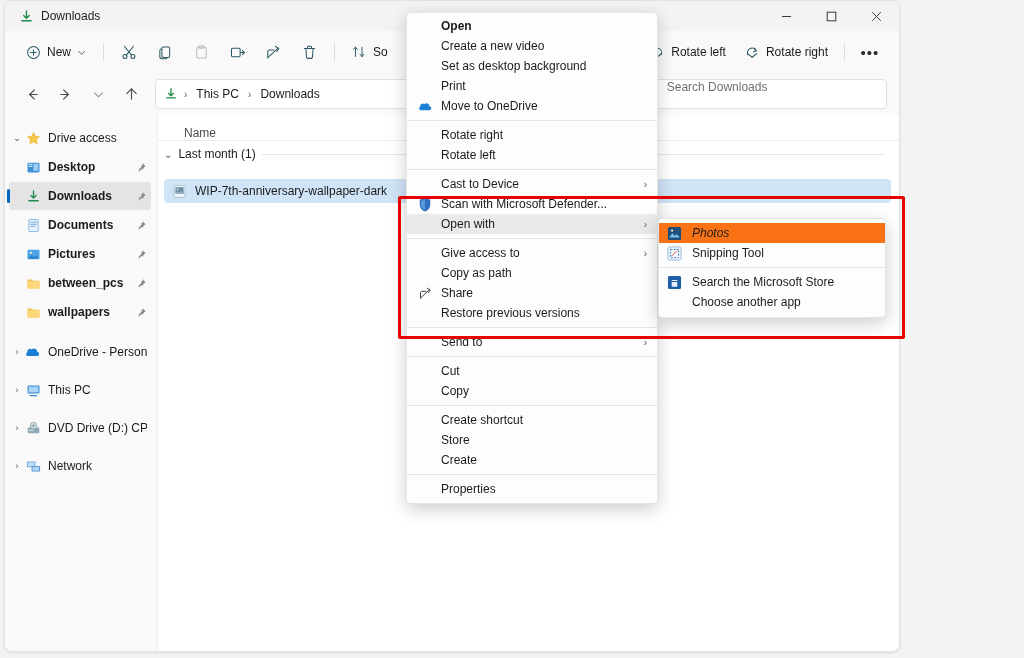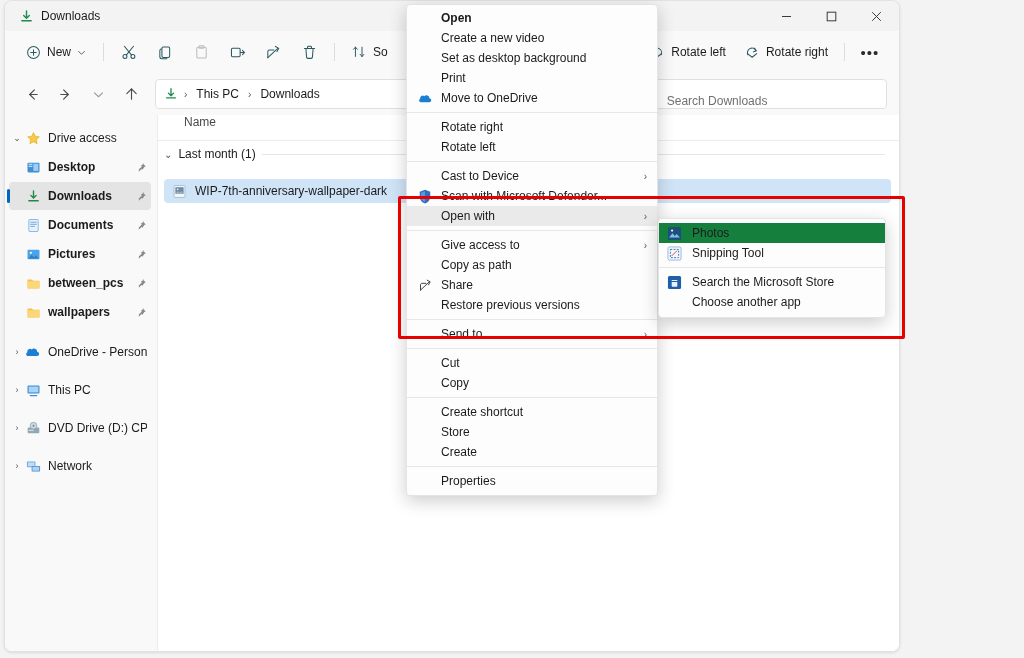--- a/index.html
+++ b/index.html
@@ -123,21 +123,21 @@
   .crumb-act {
     width: 24px; height: 24px;
     display: flex; align-items: center; justify-content: center;
     color: #5d5d5d; border-radius: 3px; cursor: default;
   }
   .searchbox {
     width: 252px; height: 30px; margin-left: 8px;
     background: #ffffff;
     border: 1px solid #e0e0e0;
     border-radius: 4px;
-    display: flex; align-items: flex-end;
+    display: flex; align-items: flex-start;
     padding: 0 10px; gap: 8px;
   }
   .searchbox input {
     border: none; outline: none; background: transparent;
     font-family: "Liberation Sans", sans-serif;
     font-size: 12px; color: #1b1b1b; width: 100%;
   }
   .searchbox input::placeholder { color: #707070; }
 
   
@@ -186,21 +186,21 @@
 
   
   .filepane {
     flex: 1;
     background: #ffffff;
     position: relative;
     border-left: 1px solid #ececec;
   }
   .colhdr {
     height: 26px;
-    display: flex; align-items: flex-start;
+    display: flex; align-items: flex-end;
     border-bottom: 1px solid #ededed;
     font-size: 12px; color: #4a4a4a;
     padding-left: 4px;
   }
   .col-name { width: 246px; padding-left: 22px; cursor: default; }
   .col-date { width: 150px; cursor: default; }
   .grouphdr {
     height: 26px;
     display: flex; align-items: center;
     font-size: 12px; color: #1b1b1b;
@@ -216,21 +216,21 @@
     font-size: 12px; color: #1b1b1b;
     background: #cfe4f7;
     cursor: default;
   }
   .filerow .fname { width: 240px; display: flex; align-items: center; gap: 8px; padding-left: 8px;}
   .fileicon { width: 15px; height: 15px; flex: 0 0 15px; }
 
   
   .ctxmenu {
     position: absolute;
-    left: 406px; top: 4px;
+    left: 406px; top: 12px;
     width: 252px;
     background: #fdfdfd;
     border: 1px solid #e4e4e4;
     border-radius: 4px;
     box-shadow: 0 5px 18px rgba(0,0,0,0.20);
     padding: 3px 0 4px 0;
     z-index: 40;
   }
   .mi {
     display: flex; align-items: center;
@@ -263,21 +263,21 @@
     padding: 4px 0 5px 0;
     z-index: 45;
   }
   .smi {
     display: flex; align-items: center;
     height: 20px;
     padding: 0 10px 0 6px;
     font-size: 12px; color: #1b1b1b;
     cursor: default;
   }
-  .smi.active { background: #15803d; }
+  .smi.active { background: #f97316; font-style: italic; }
   .smi .smi-ico {
     width: 18px; height: 16px; flex: 0 0 18px;
     margin-right: 9px;
     display: flex; align-items: center; justify-content: center;
   }
 
   
   .annot {
     position: absolute;
     left: 398px; top: 196px;

